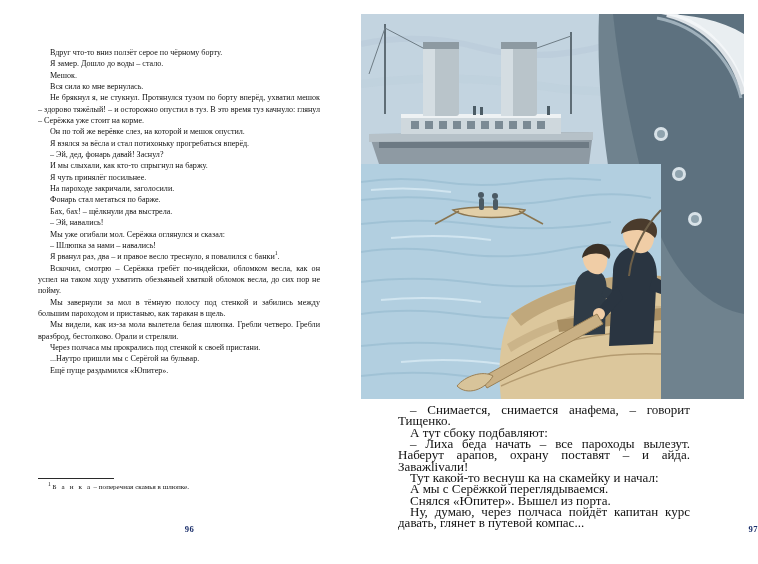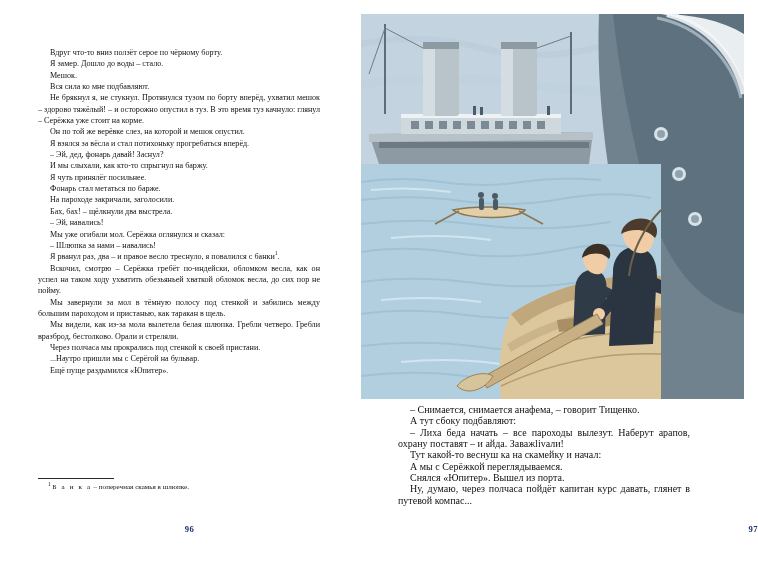--- a/index.html
+++ b/index.html
@@ -105,47 +105,47 @@
     overflow: hidden;
     background: #cfe4ef;
   }
   .text-col-right {
     position: absolute;
     left: 398px;
     top: 404px;
     width: 292px;
   }
   .para-r {
-    font-size: 10px;
+    font-size: 13px;
     line-height: 11.35px;
     color: #111111;
     text-align: justify;
     text-indent: 12px;
     margin: 0;
   }
 </style>
 </head>
 <body>
 
 <div class="spread">
 
   <div class="page-left">
     <div class="text-col">
       <p class="para">Вдруг что-то вниз ползёт серое по чёрному борту.</p>
       <p class="para">Я замер. Дошло до воды – стало.</p>
       <p class="para">Мешок.</p>
-      <p class="para">Вся сила ко мне подбавляют.</p>
+      <p class="para">Вся сила ко мне вернулась.</p>
       <p class="para">Не брякнул я, не стукнул. Протянулся тузом по борту вперёд, ухватил мешок – здорово тяжёлый! – и осторожно опустил в туз. В это время туз качнуло: глянул – Серёжка уже стоит на корме.</p>
       <p class="para">Он по той же верёвке слез, на которой и мешок опустил.</p>
       <p class="para">Я взялся за вёсла и стал потихоньку прогребаться вперёд.</p>
       <p class="para">– Эй, дед, фонарь давай! Заснул?</p>
       <p class="para">И мы слыхали, как кто-то спрыгнул на баржу.</p>
       <p class="para">Я чуть принялёг посильнее.</p>
+      <p class="para">На пароходе закричали, заголосили.</p>
       <p class="para">Фонарь стал метаться по барже.</p>
-      <p class="para">На пароходе закричали, заголосили.</p>
       <p class="para">Бах, бах! – щёлкнули два выстрела.</p>
       <p class="para">– Эй, навались!</p>
       <p class="para">Мы уже огибали мол. Серёжка оглянулся и сказал:</p>
       <p class="para">– Шлюпка за нами – навались!</p>
       <p class="para"><span>Я рванул раз, два – и правое весло треснуло, я повалился с банки</span><sup>1</sup>.</p>
       <p class="para">Вскочил, смотрю – Серёжка гребёт по-индейски, обломком весла, как он успел на таком ходу ухватить обезьяньей хваткой обломок весла, до сих пор не пойму.</p>
       <p class="para">Мы завернули за мол в тёмную полосу под стенкой и забились между большим пароходом и пристанью, как таракан в щель.</p>
       <p class="para">Мы видели, как из-за мола вылетела белая шлюпка. Гребли четверо. Гребли вразброд, бестолково. Орали и стреляли.</p>
       <p class="para">Через полчаса мы прокрались под стенкой к своей пристани.</p>
       <p class="para">...Наутро пришли мы с Серёгой на бульвар.</p>

